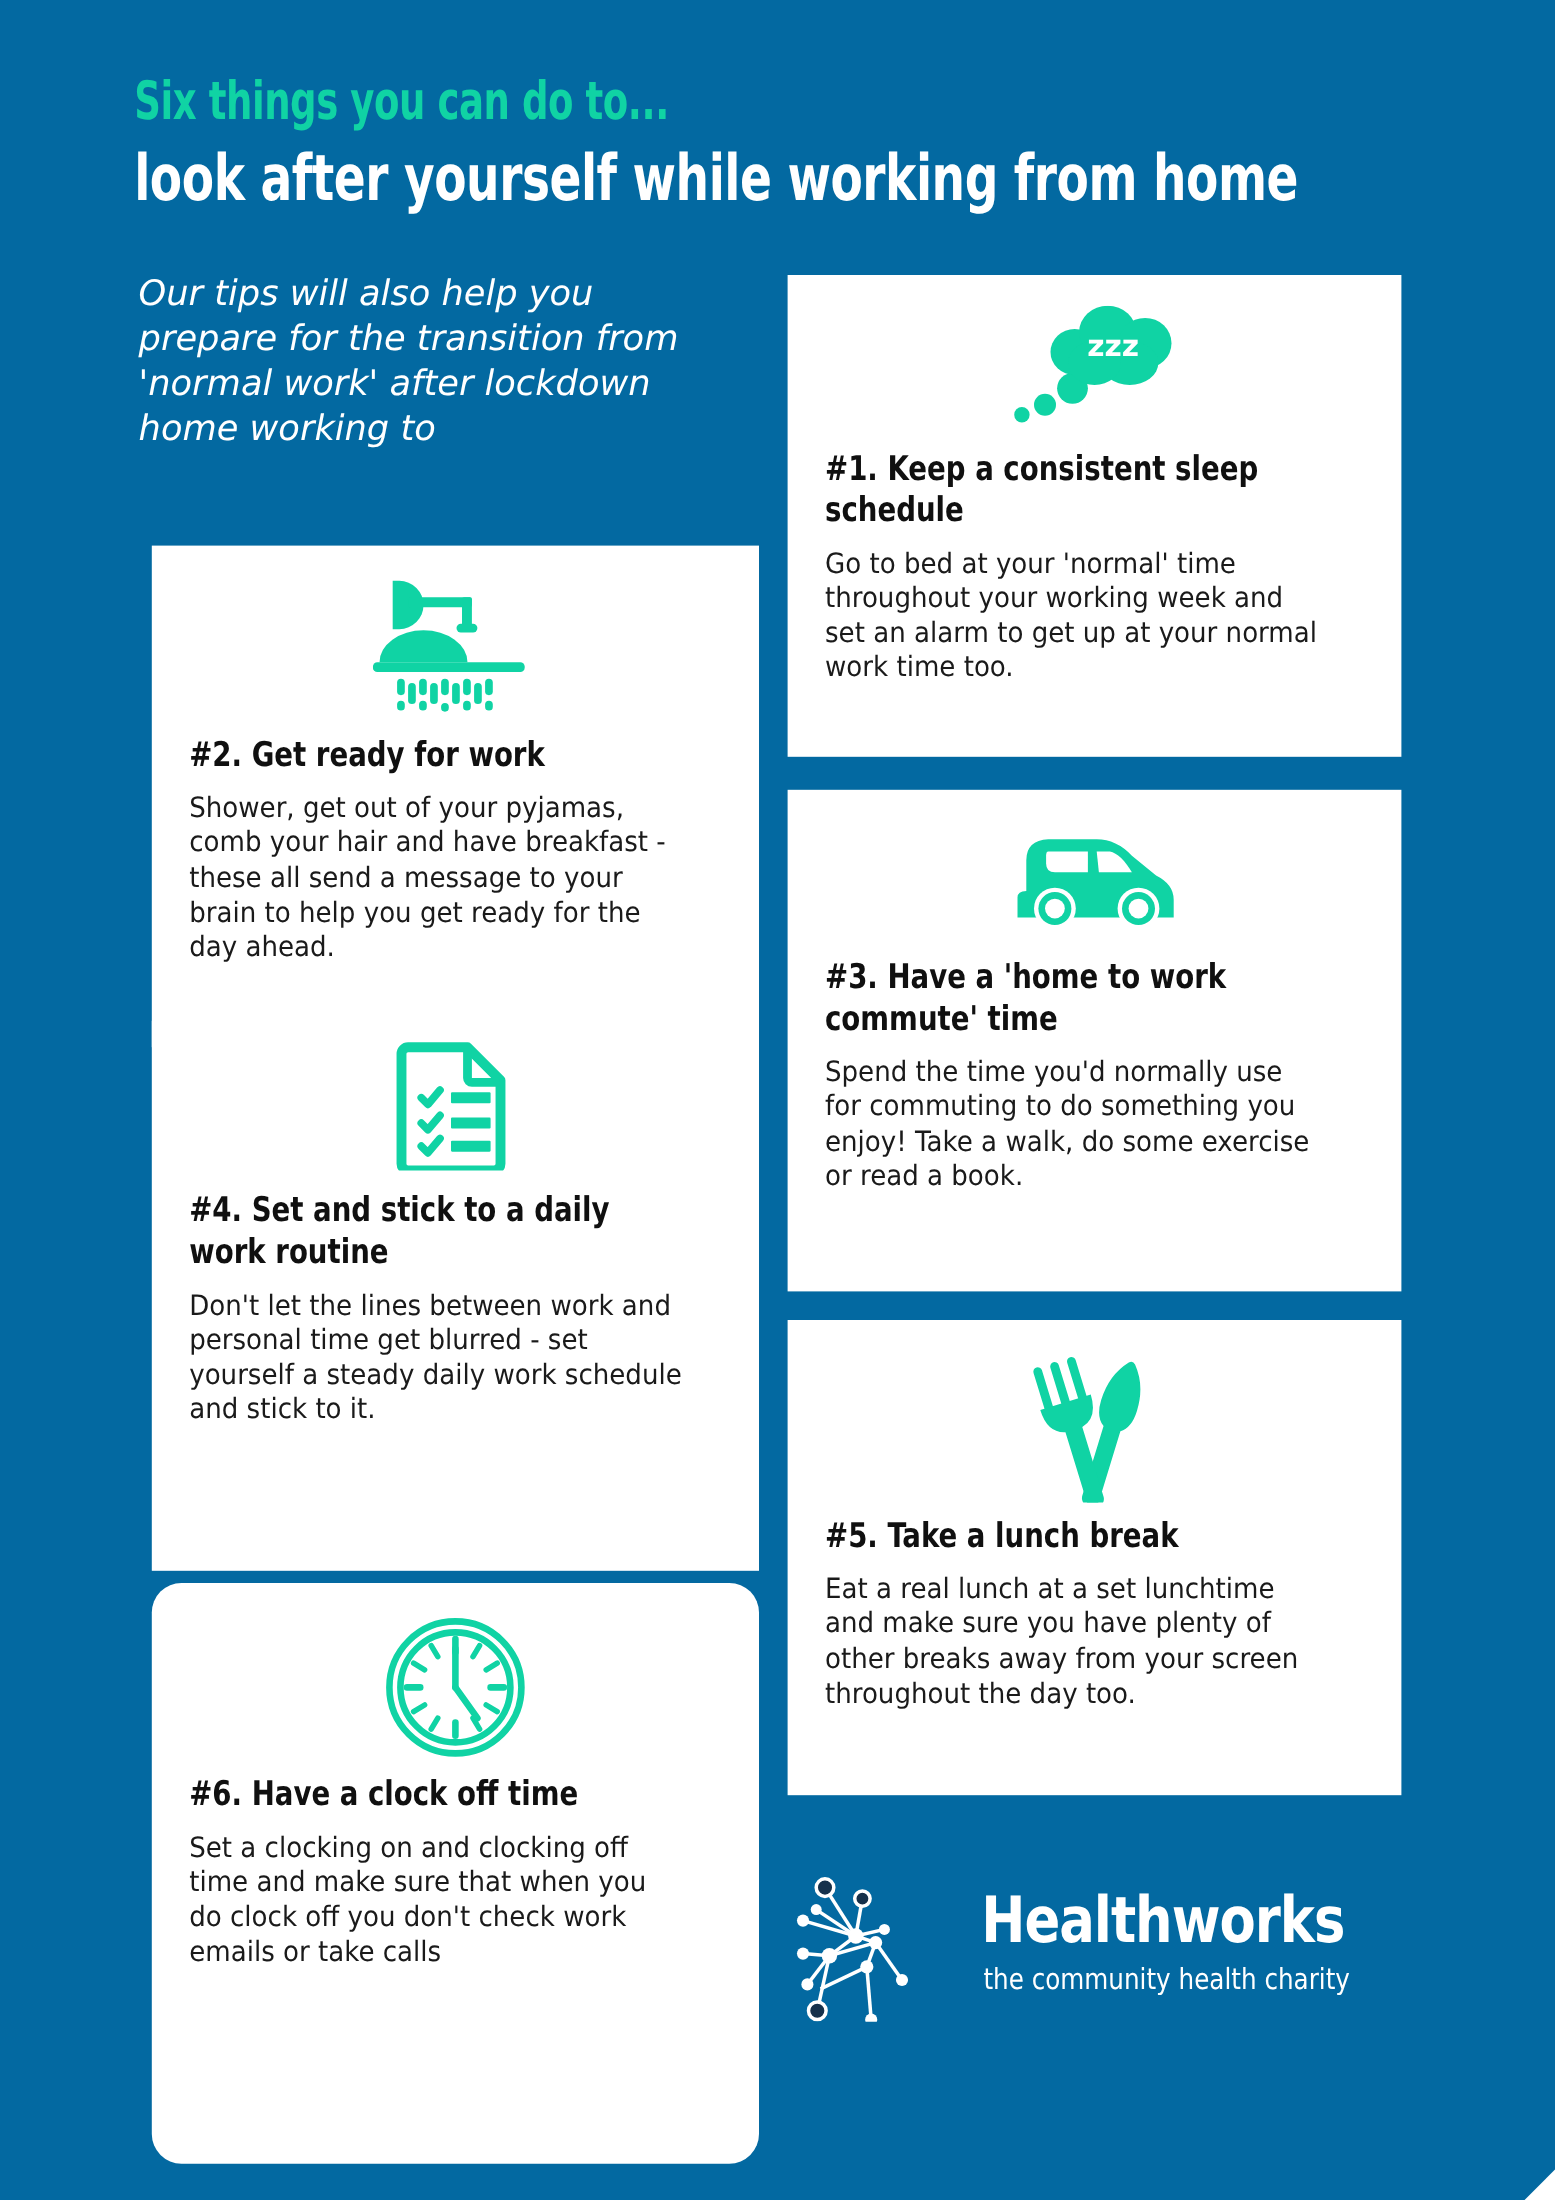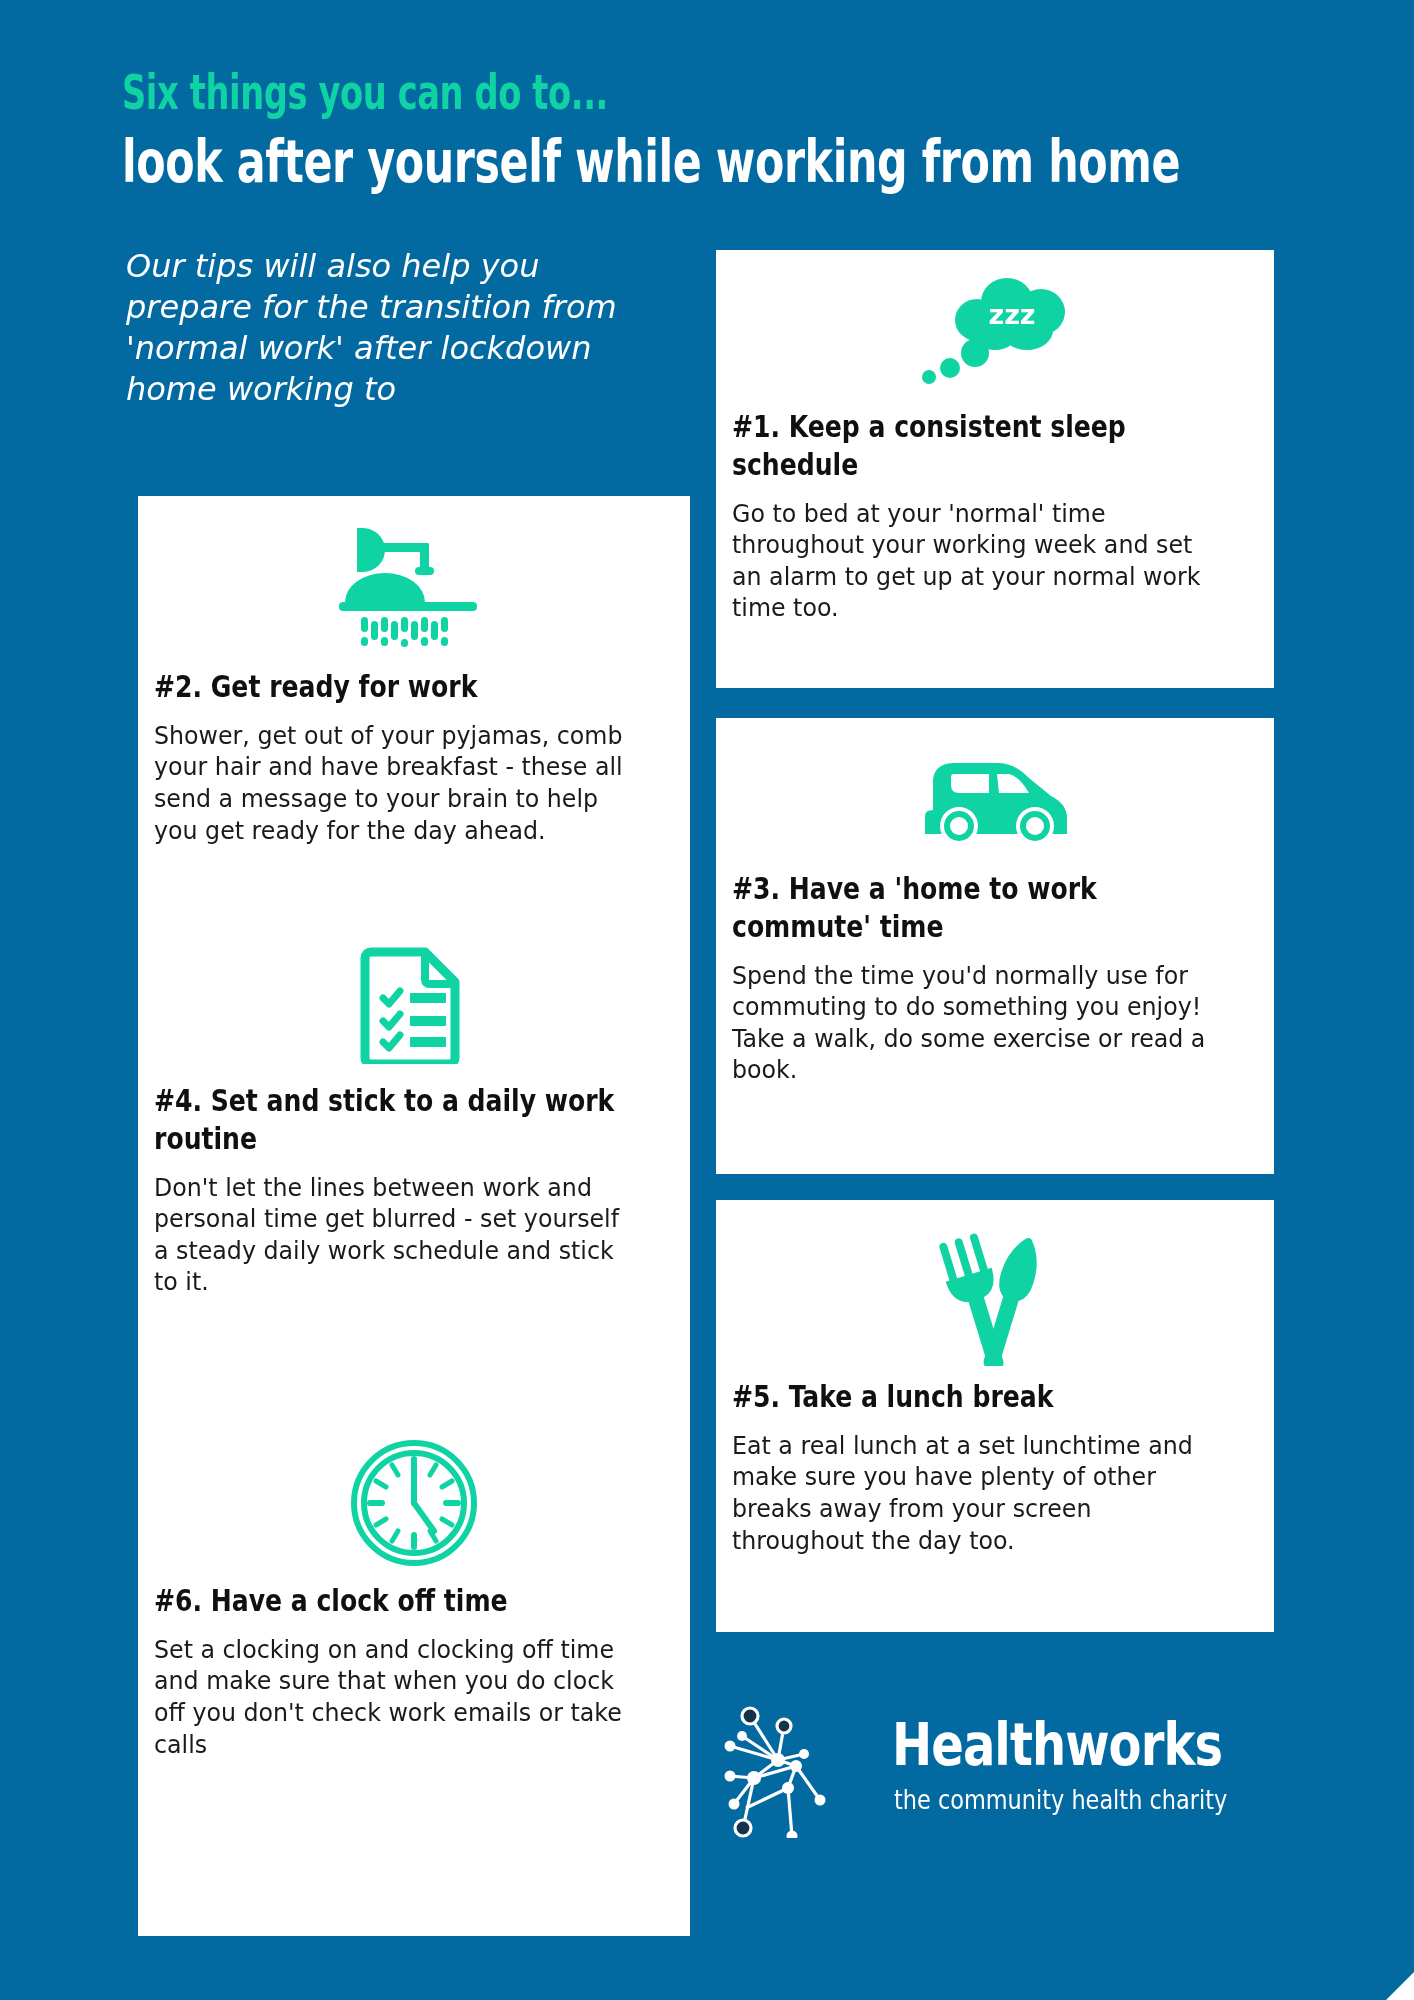--- a/index.html
+++ b/index.html
@@ -64,21 +64,21 @@
     font-size: 32px;
     line-height: 1.28;
   }
   .intro-line { display: block; }
 
   
   .card {
     position: absolute;
     background: #ffffff;
     box-sizing: border-box;
-    padding: 0 16px;
+    padding: 0 34px;
     overflow: hidden;
   }
   .card-icon {
     width: 100%;
     display: flex;
     justify-content: center;
     align-items: flex-end;
   }
   .card-title {
     color: #101010;
@@ -113,21 +113,21 @@
   #card3 .card-title { margin-top: 18px; }
 
   #card4 { left: 138px; top: 928px; width: 552px; height: 500px; }
   #card4 .card-icon { height: 120px; padding-top: 16px; }
   #card4 .card-title { margin-top: 18px; }
 
   #card5 { left: 716px; top: 1200px; width: 558px; height: 432px; }
   #card5 .card-icon { height: 150px; padding-top: 16px; }
   #card5 .card-title { margin-top: 12px; }
 
-  #card6 { left: 138px; top: 1408px; width: 552px; height: 528px; }
+  #card6 { left: 138px; top: 1439px; width: 552px; height: 528px; border-radius: 27px; }
   #card6 .card-icon { height: 142px; padding-top: 18px; }
   #card6 .card-title { margin-top: 14px; }
 
   
   .logo-block {
     position: absolute;
     left: 718px;
     top: 1688px;
     display: flex;
     align-items: center;

